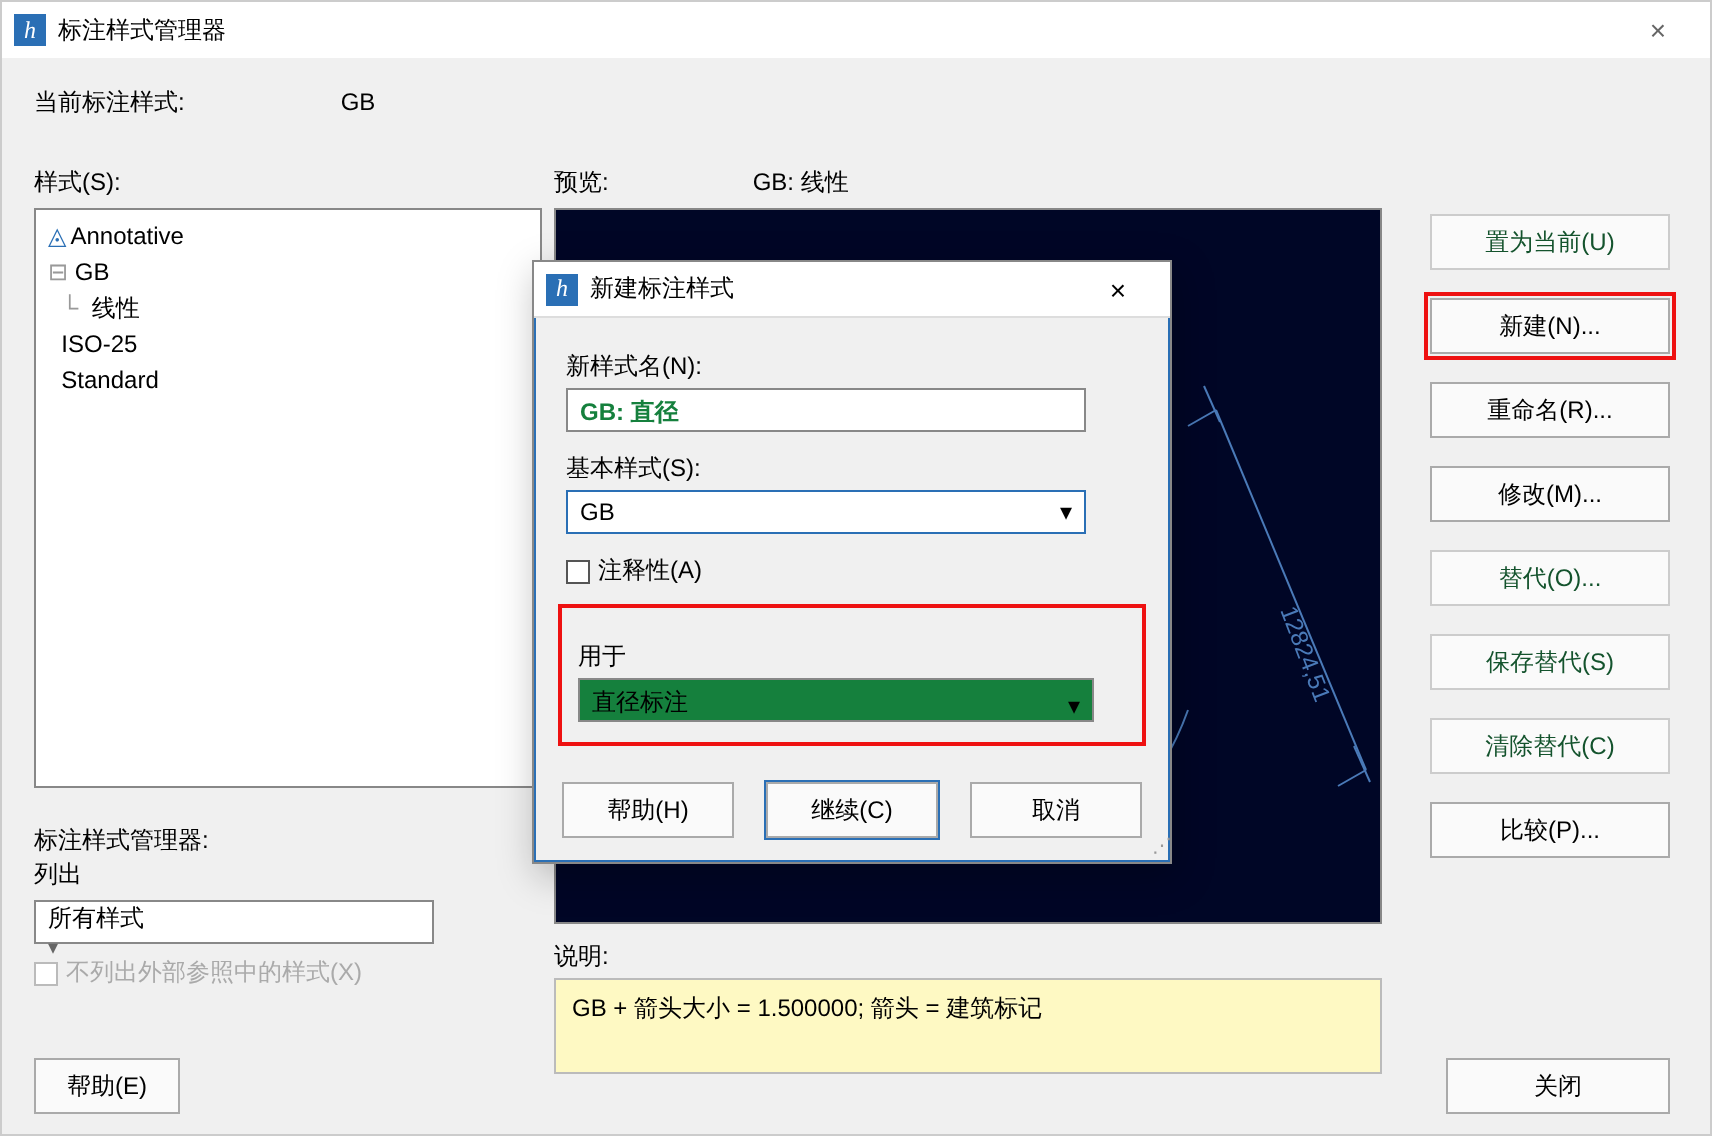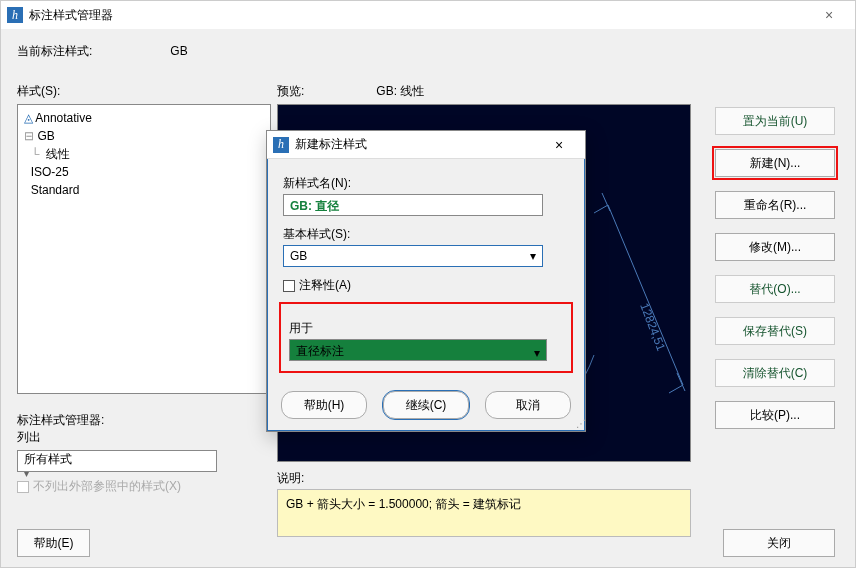--- a/index.html
+++ b/index.html
@@ -49,21 +49,21 @@
   .dlg .titlebar { background: #fff; border-bottom: 1px solid #ddd; }
   .dlg .pad { padding: 12px 16px 10px 16px; }
   .field-lbl { margin-top: 4px; margin-bottom: 2px; }
   .textin { width: 260px; height: 22px; border: 1px solid #888; background: #fff; padding: 0 6px; display: flex; align-items: flex-end; color: #15803d; margin-bottom: 10px; font-weight: bold; }
   .selectw { width: 260px; height: 22px; border: 1px solid #2a6fb5; background: #fff; padding: 0 6px; display: flex; align-items: center; justify-content: space-between; margin-bottom: 10px; }
   .chkrow2 { display: flex; align-items: center; gap: 4px; margin-bottom: 8px; }
   .chkrow2 .box { width: 12px; height: 12px; border: 1px solid #555; background: #fff; }
   .usedfor { border: 2px solid #e11; padding: 4px 8px 10px 8px; margin: 2px -4px 0 -4px; }
   .selectw2 { width: 258px; height: 22px; border: 1px solid #888; background: #15803d; padding: 0 6px; display: flex; align-items: flex-end; justify-content: space-between; margin-top: 2px; }
   .dlg-btnrow { display: flex; gap: 16px; padding: 8px 14px 12px 14px; }
-  .dlg-btnrow .btn { width: 100px; border-radius: 12px; }
+  .dlg-btnrow .btn { width: 100px; }
   .dlg-btnrow .pri { outline: 1px solid #2a6fb5; }
   .grip { position: absolute; right: 2px; bottom: 2px; color: #999; font-size: 10px; letter-spacing: -3px; }
 </style>
 </head>
 <body>
 
 <div class="window">
   <div class="titlebar">
     <span class="icon-app">h</span>
     <span class="title">标注样式管理器</span>

